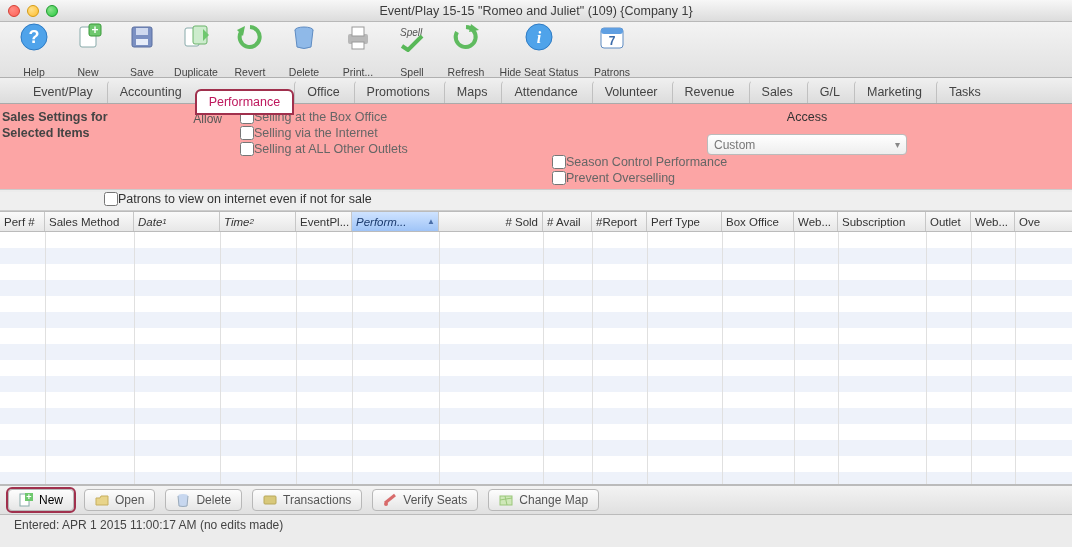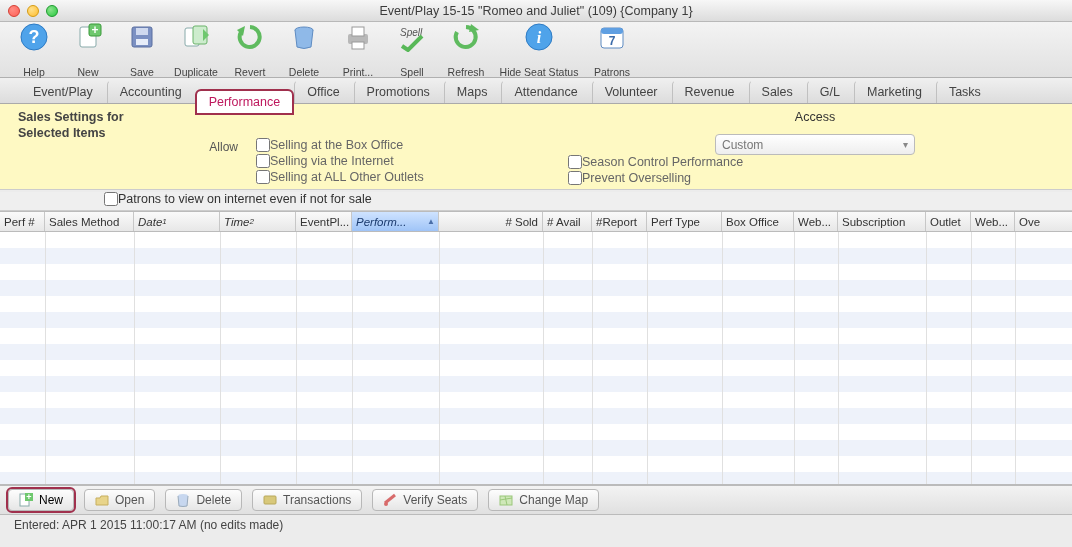--- a/index.html
+++ b/index.html
@@ -61,29 +61,29 @@
     background: #fff;
     border: 1px solid #aaa;
     border-bottom: 1px solid #fff;
     position: relative; top: 11px;
     color:#be185d;
     text-align:center;
   }
   .tab.highlight { outline: 2px solid #a0304d; outline-offset: -1px; }
 
   .settings {
-    background: #fef9c3;
-    padding: 6px 10px 4px 18px;
+    background: #fca5a5;
+    padding: 6px 10px 4px 2px;
     display:flex;
     gap: 20px;
     border-bottom: 1px solid #ccc;
   }
   .settings .left { width: 160px; font-weight: bold; color:#444; font-size:12.5px; line-height:1.25;}
   .settings .allow { width: 350px; }
-  .settings .allowhdr { display:flex; align-items:flex-start; gap: 18px; margin-top: 28px; }
+  .settings .allowhdr { display:flex; align-items:flex-start; gap: 18px; }
   .settings .allowhdr .albl { color:#555; width:40px; text-align:right; padding-top:2px;}
   .settings .chkcol { display:flex; flex-direction:column; gap:2px; }
   .chk { display:flex; align-items:flex-start; gap:0; color:#666; font-size:12.5px;}
   .chk input { width:14px; height:14px; }
   .settings .access { flex:1; }
   .accessrow { display:flex; align-items:center; gap:10px;flex-direction:column;}
   .accessrow .albl { color:#333; font-size:12.5px;}
   .select {
     width: 200px; height: 21px; border:1px solid #bbb; border-radius: 4px;
     background: linear-gradient(#fff,#eee);

